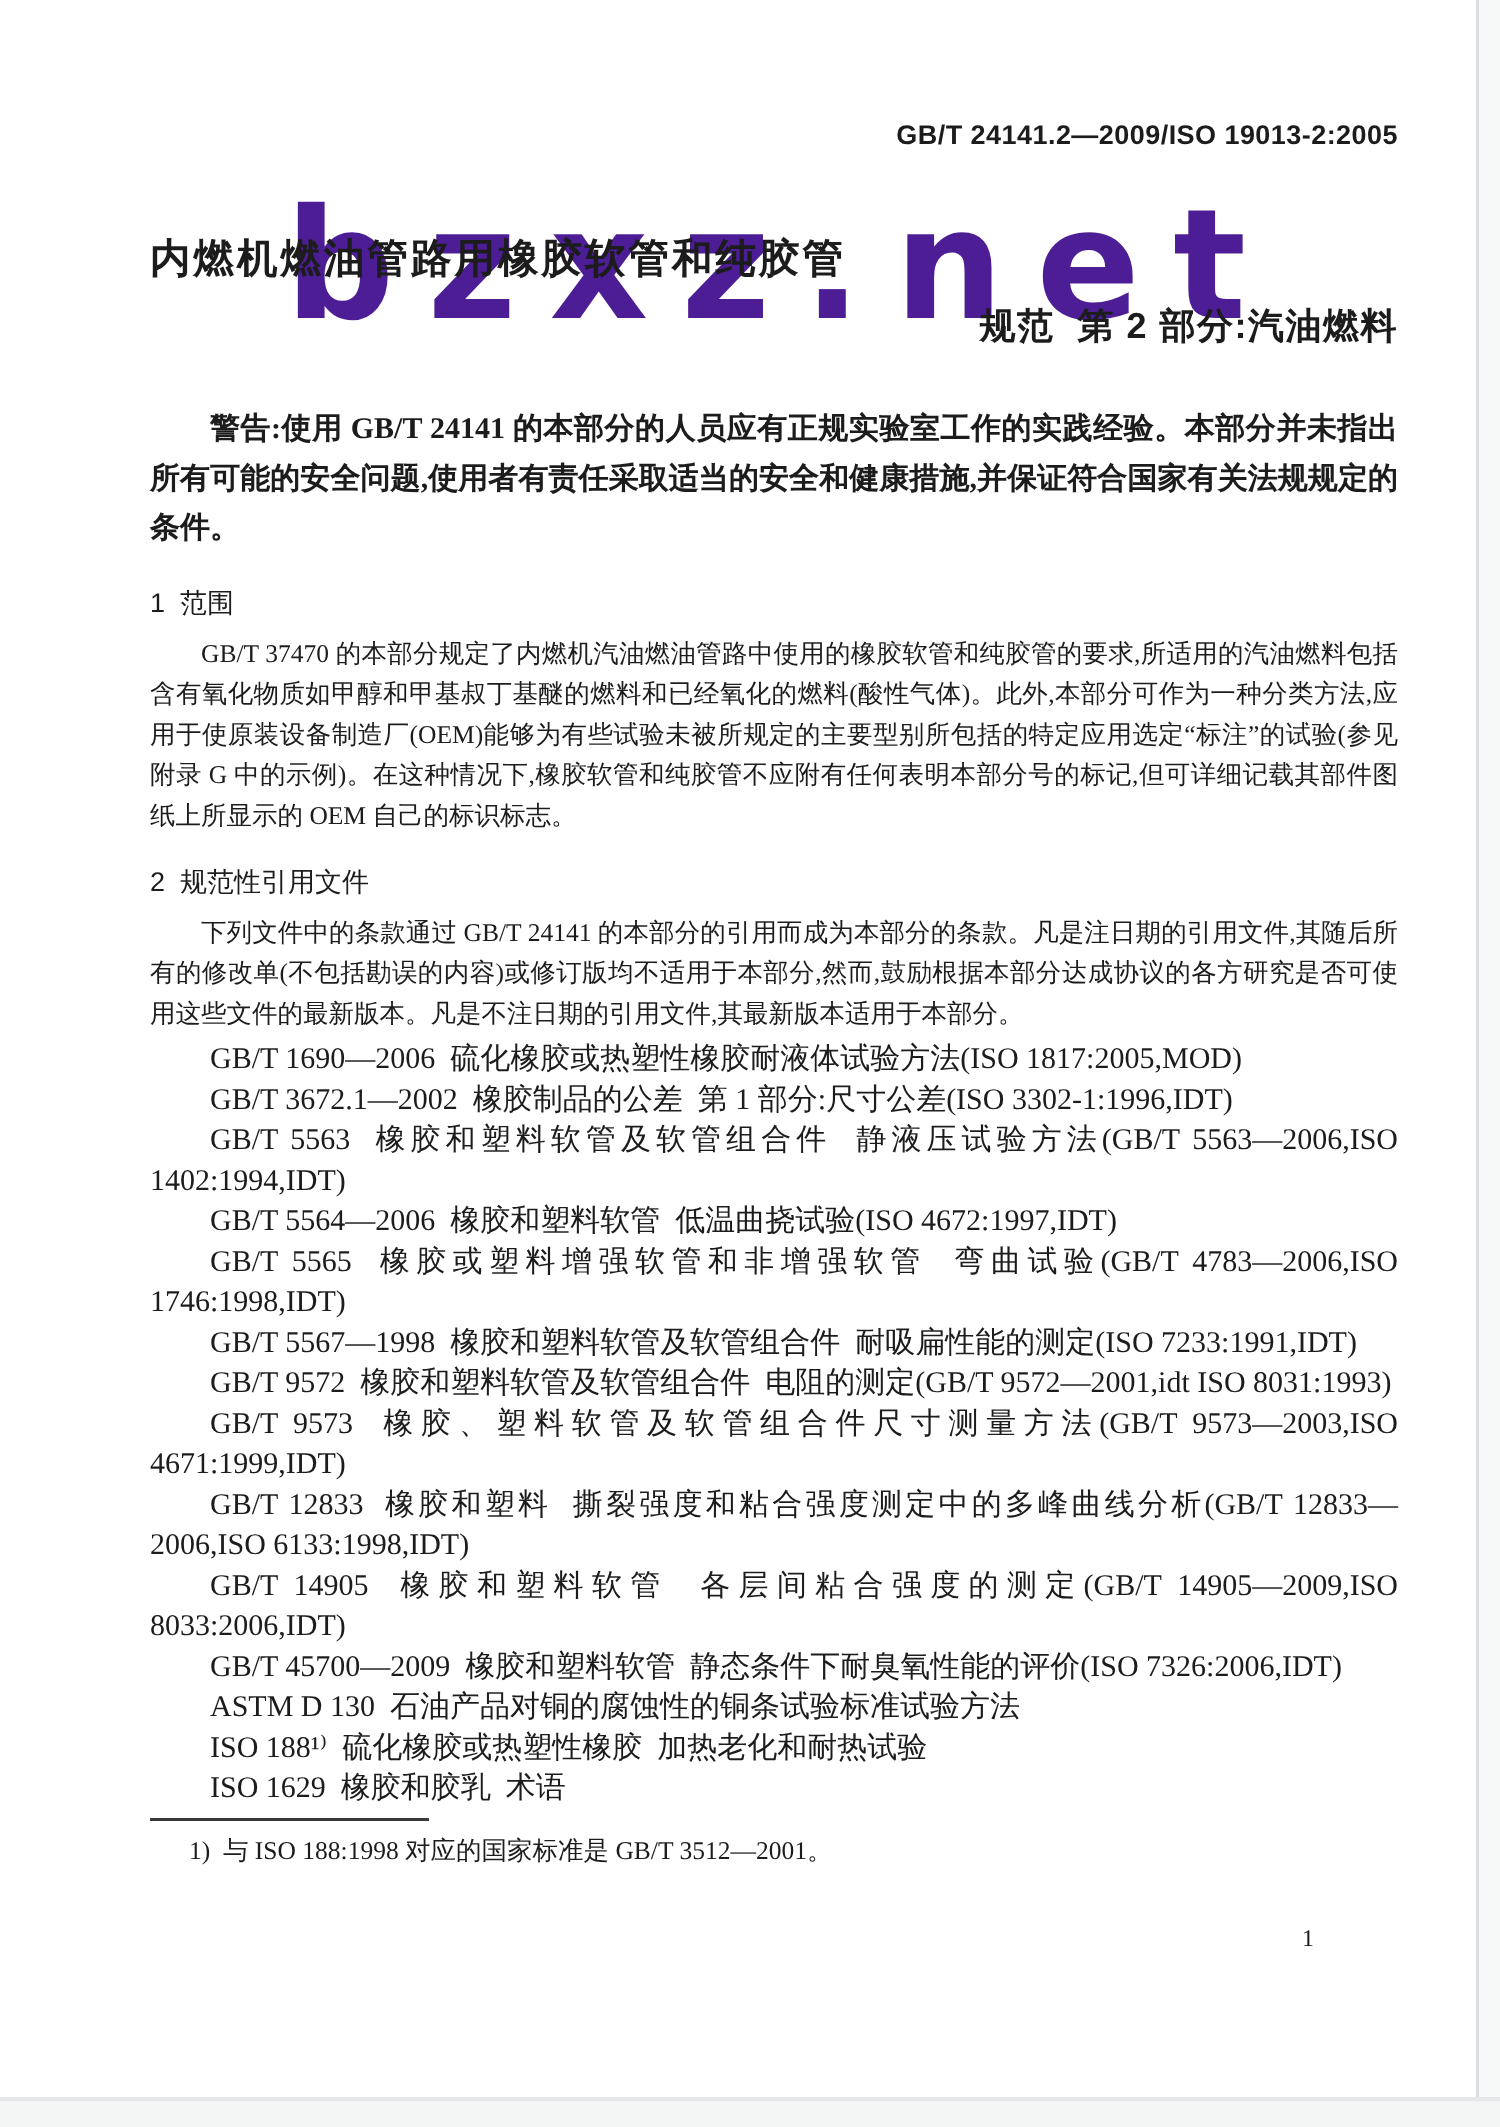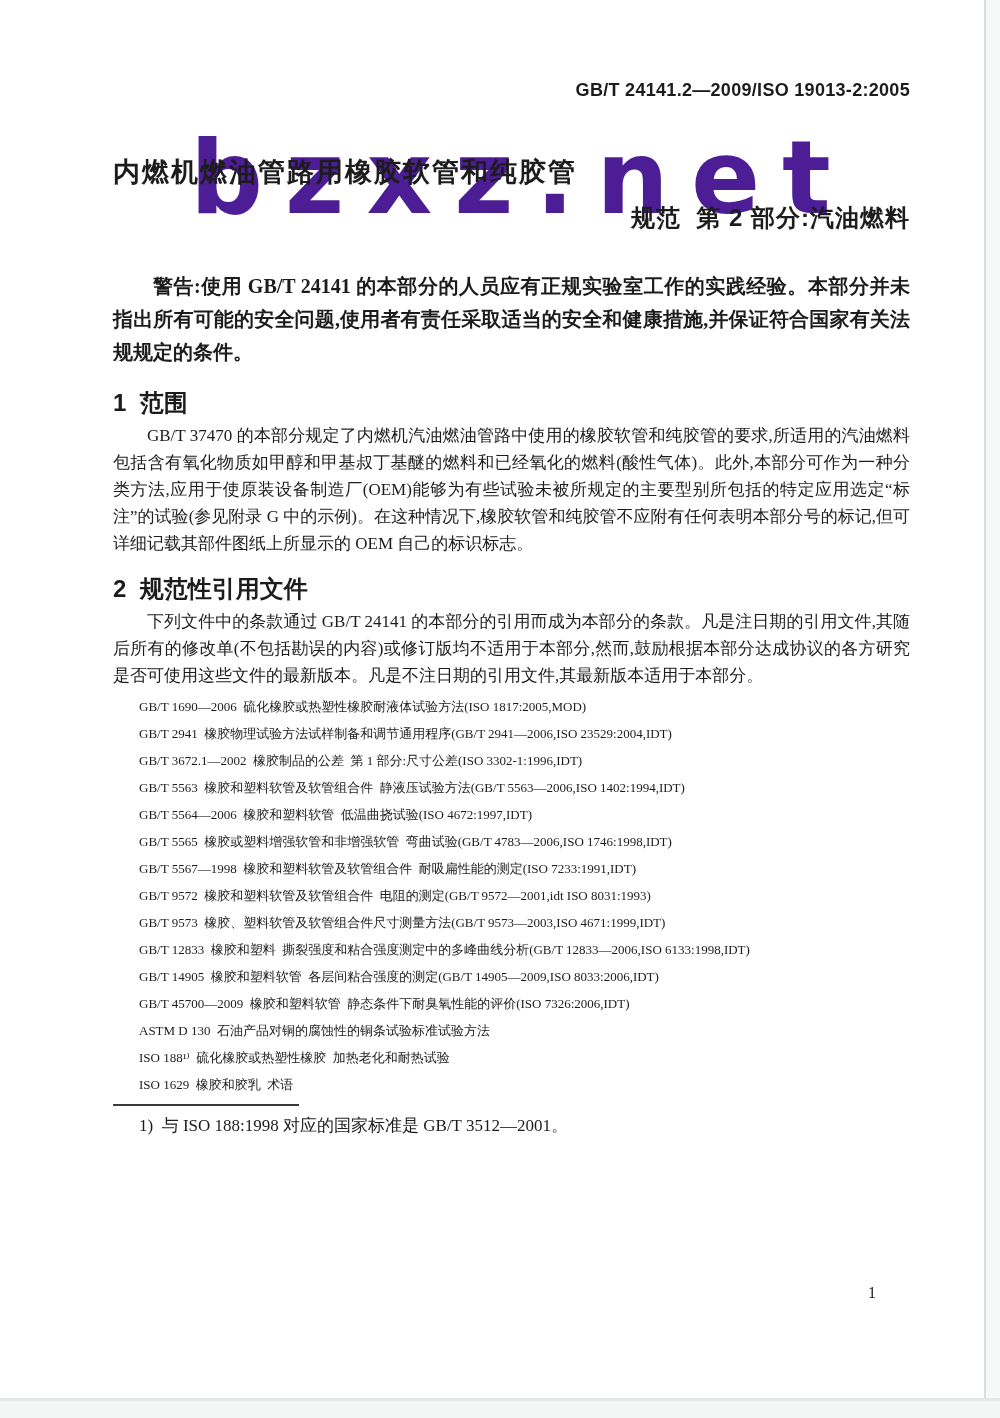--- a/index.html
+++ b/index.html
@@ -8,22 +8,21 @@
     width: 1000px;
     height: 1418px;
     background: #ffffff;
     overflow: hidden;
     color: #1c1c1c;
     font-family: "Liberation Serif", "DejaVu Serif", serif;
   }
   .content {
     position: relative;
     z-index: 1;
-    padding: 80px 90px 0 100px;
-    margin-left: 13px;
+    padding: 80px 68px 0 100px;
   }
   .doc-code {
     font-family: "Liberation Sans", "DejaVu Sans", sans-serif;
     font-weight: 700;
     font-size: 18px;
     line-height: 20px;
     text-align: right;
     letter-spacing: 0.3px;
   }
   .watermark {
@@ -62,39 +61,39 @@
     margin-top: 34px;
     font-family: Liberation Serif, serif;
     font-weight: 700;
     font-size: 20px;
     line-height: 33px;
     text-align: justify;
     text-indent: 2em;
   }
   .sec-heading {
     font-family: "Liberation Sans", "DejaVu Sans", sans-serif;
-    font-weight: 700;
-    font-size: 24px;
+    font-weight: 400;
+    font-size: 18px;
     line-height: 27px;
     white-space: pre-wrap;
   }
   .sec-heading.h1 { margin-top: 12px; }
   .sec-heading.h2 { margin-top: 18px; }
   .para {
     font-size: 17px;
     line-height: 27px;
     text-align: justify;
     text-indent: 2em;
     margin: 0;
   }
   .para.p1 { margin-top: 6px; }
   .para.p2 { margin-top: 6px; }
   .refs { margin-top: 4px; }
   .refs p {
-    font-size: 13px;
+    font-size: 20px;
     line-height: 27px;
     text-align: justify;
     text-indent: 2em;
     margin: 0;
     white-space: pre-wrap;
   }
   .footnote-rule {
     margin-top: 6px;
     width: 186px;
     height: 0;
@@ -162,21 +161,20 @@
     <div class="sec-heading h1">1  范围</div>
     <p class="para p1">GB/T 37470 的本部分规定了内燃机汽油燃油管路中使用的橡胶软管和纯胶管的要求,所适用的汽油燃料包括含有氧化物质如甲醇和甲基叔丁基醚的燃料和已经氧化的燃料(酸性气体)。此外,本部分可作为一种分类方法,应用于使原装设备制造厂(OEM)能够为有些试验未被所规定的主要型别所包括的特定应用选定“标注”的试验(参见附录 G 中的示例)。在这种情况下,橡胶软管和纯胶管不应附有任何表明本部分号的标记,但可详细记载其部件图纸上所显示的 OEM 自己的标识标志。</p>
 
     <div class="sec-heading h2">2  规范性引用文件</div>
     <p class="para p2">下列文件中的条款通过 GB/T 24141 的本部分的引用而成为本部分的条款。凡是注日期的引用文件,其随后所有的修改单(不包括勘误的内容)或修订版均不适用于本部分,然而,鼓励根据本部分达成协议的各方研究是否可使用这些文件的最新版本。凡是不注日期的引用文件,其最新版本适用于本部分。</p>
 
     <div class="refs">
 
         <p>GB/T 1690—2006  硫化橡胶或热塑性橡胶耐液体试验方法(ISO 1817:2005,MOD)</p>
 
-        <p>GB/T 2941  橡胶物理试验方法试样制备和调节通用程序(GB/T 2941—2006,ISO 23529:2004,IDT)</p>
 
         <p>GB/T 3672.1—2002  橡胶制品的公差  第 1 部分:尺寸公差(ISO 3302-1:1996,IDT)</p>
 
         <p>GB/T 5563  橡胶和塑料软管及软管组合件  静液压试验方法(GB/T 5563—2006,ISO 1402:1994,IDT)</p>
 
         <p>GB/T 5564—2006  橡胶和塑料软管  低温曲挠试验(ISO 4672:1997,IDT)</p>
 
         <p>GB/T 5565  橡胶或塑料增强软管和非增强软管  弯曲试验(GB/T 4783—2006,ISO 1746:1998,IDT)</p>
 
         <p>GB/T 5567—1998  橡胶和塑料软管及软管组合件  耐吸扁性能的测定(ISO 7233:1991,IDT)</p>

